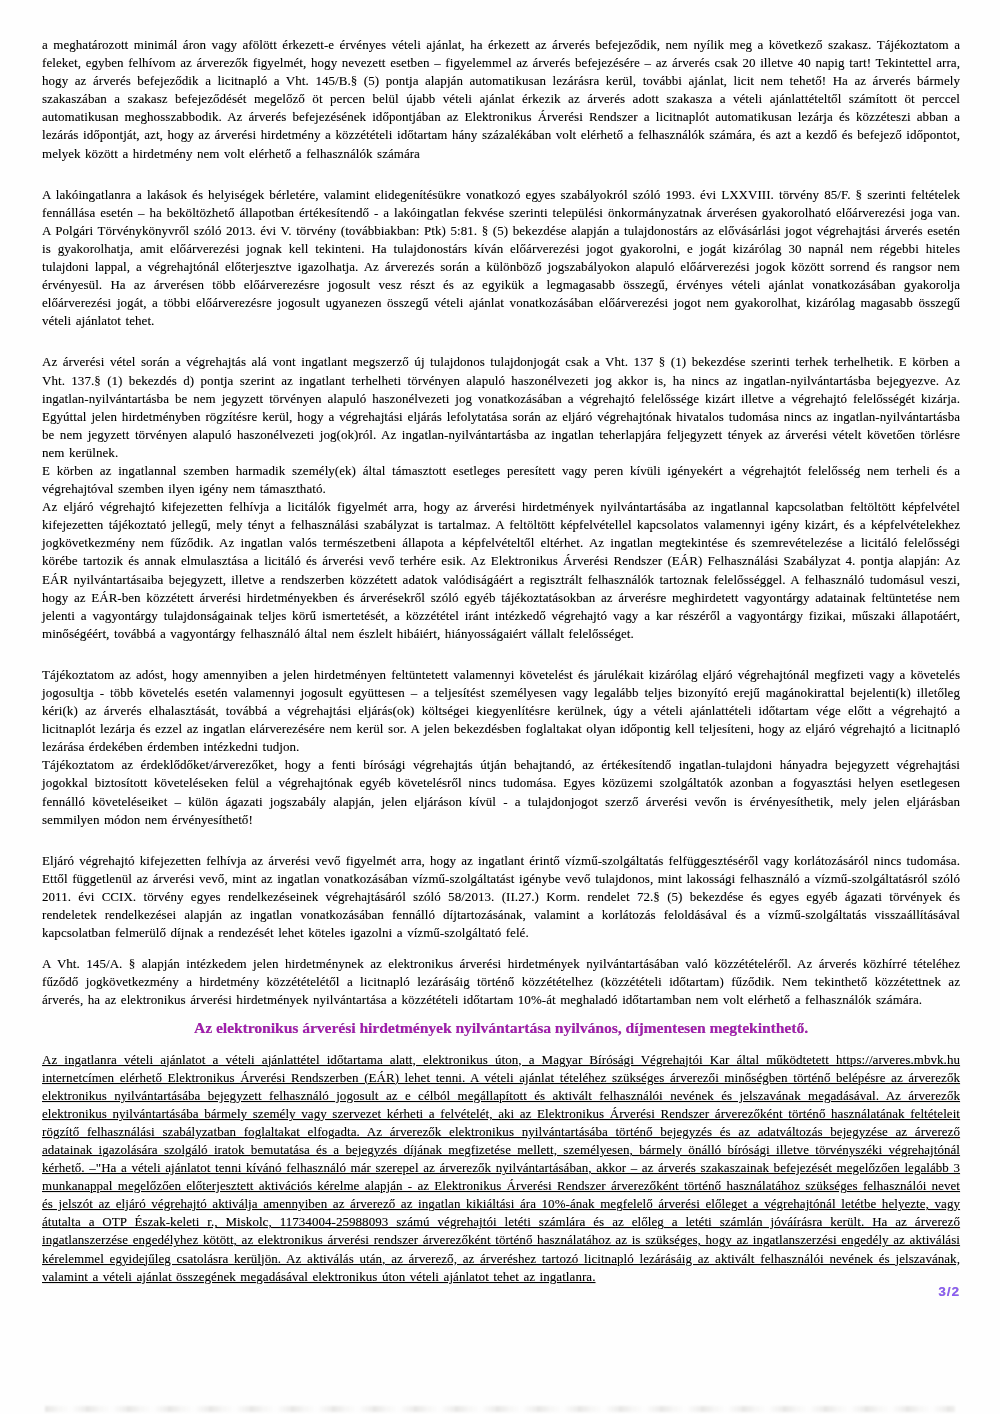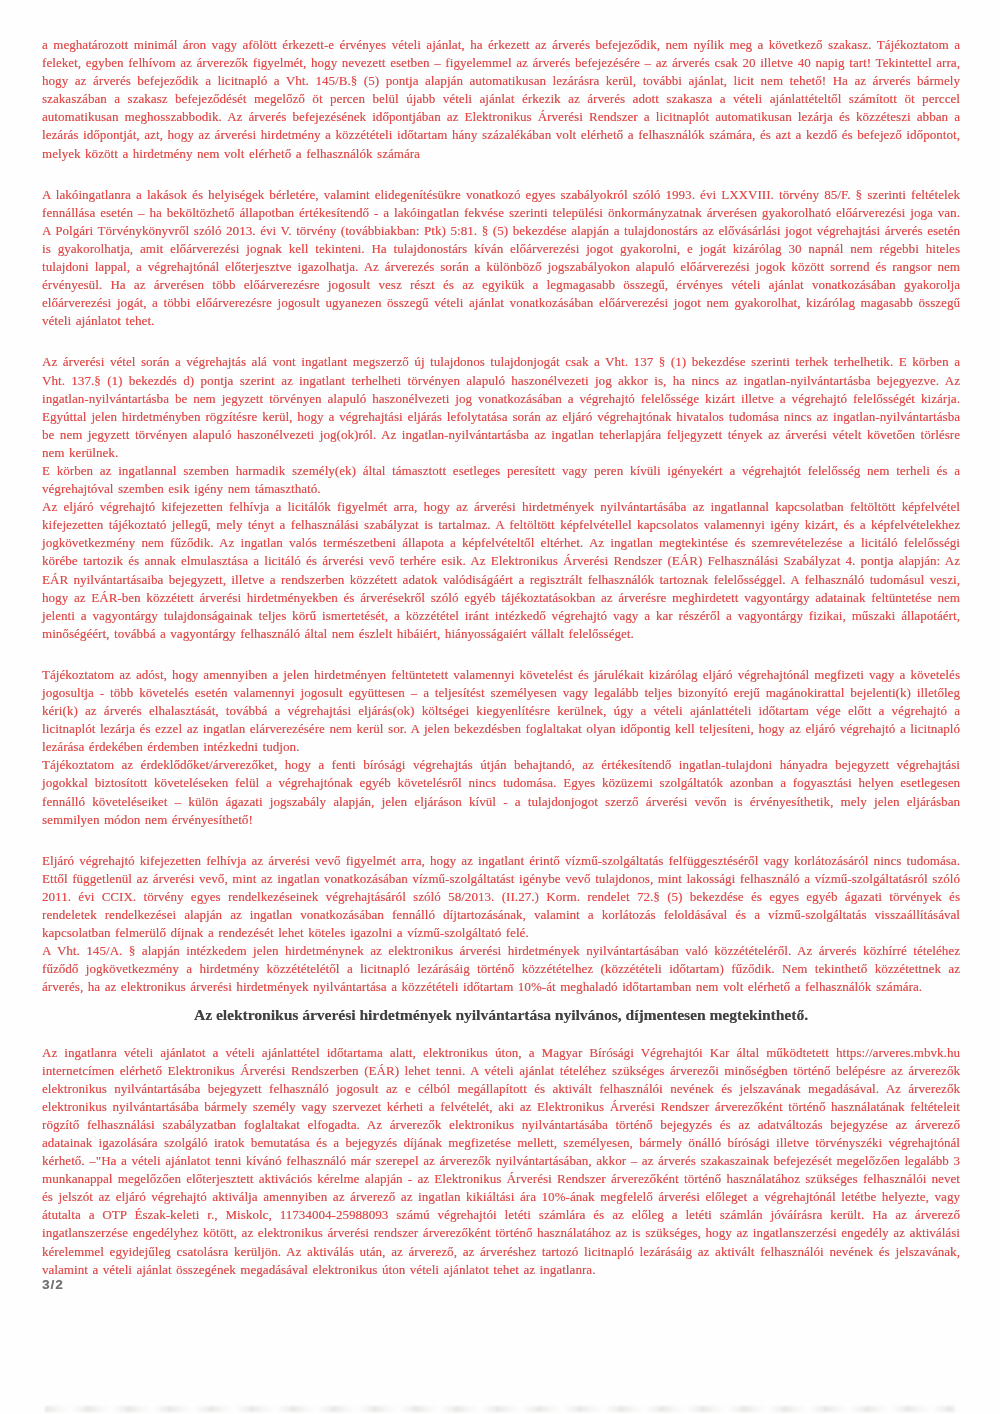--- a/index.html
+++ b/index.html
@@ -18,46 +18,46 @@
   .content {
     position: absolute;
     top: 36px;
     left: 42px;
     right: 40px;
   }
   .para {
     margin: 0;
     font-size: 12.9px;
     line-height: 18.1px;
-    color: #ef4444;
+    color: #000000;
     text-align: justify;
     text-justify: inter-word;
     word-spacing: 1.2px;
     letter-spacing: 0.1px;
     text-shadow: 0.3px 0.3px 0.5px rgba(96, 92, 85, 0.45);
   }
   .mt-sm { margin-top: 23px; }
-  .mt-md { }
-  .mt-xs { margin-top: 20px; }
+  .mt-md { margin-top: 13px; }
+  .mt-xs { margin-top: 14px; text-decoration: underline; }
   .heading {
     margin: 8px 0 2px 0;
     font-size: 15.5px;
     line-height: 19px;
     font-weight: bold;
     text-align: center;
-    color: #404040;
+    color: #a21caf;
     text-shadow: 0.3px 0.3px 0.6px rgba(70, 66, 60, 0.5);
   }
   .pagenum {
     margin-top: -2px;
-    text-align: left;
+    text-align: right;
     font-size: 13.5px;
     font-weight: bold;
     letter-spacing: 1px;
-    color: #737373;
+    color: #8b5cf6;
     font-family: "Liberation Sans", "DejaVu Sans", sans-serif;
     text-shadow: 0.3px 0.3px 0.5px rgba(80, 76, 70, 0.5);
   }
   .cutoff {
     position: absolute;
     left: 45px;
     right: 45px;
     top: 1406px;
     height: 6px;
     background: repeating-linear-gradient(
@@ -71,21 +71,21 @@
   }
 </style>
 </head>
 <body>
 
 <div class="page">
   <div class="content">
     <p class="para">a meghatározott minimál áron vagy afölött érkezett-e érvényes vételi ajánlat, ha érkezett az árverés befejeződik, nem nyílik meg a következő szakasz. Tájékoztatom a feleket, egyben felhívom az árverezők figyelmét, hogy nevezett esetben – figyelemmel az árverés befejezésére – az árverés csak 20 illetve 40 napig tart! Tekintettel arra, hogy az árverés befejeződik a licitnapló a Vht. 145/B.§ (5) pontja alapján automatikusan lezárásra kerül, további ajánlat, licit nem tehető! Ha az árverés bármely szakaszában a szakasz befejeződését megelőző öt percen belül újabb vételi ajánlat érkezik az árverés adott szakasza a vételi ajánlattételtől számított öt perccel automatikusan meghosszabbodik. Az árverés befejezésének időpontjában az Elektronikus Árverési Rendszer a licitnaplót automatikusan lezárja és közzéteszi abban a lezárás időpontját, azt, hogy az árverési hirdetmény a közzétételi időtartam hány százalékában volt elérhető a felhasználók számára, és azt a kezdő és befejező időpontot, melyek között a hirdetmény nem volt elérhető a felhasználók számára</p>
     <p class="para mt-sm">A lakóingatlanra a lakások és helyiségek bérletére, valamint elidegenítésükre vonatkozó egyes szabályokról szóló 1993. évi LXXVIII. törvény 85/F. § szerinti feltételek fennállása esetén – ha beköltözhető állapotban értékesítendő - a lakóingatlan fekvése szerinti települési önkormányzatnak árverésen gyakorolható előárverezési joga van. A Polgári Törvénykönyvről szóló 2013. évi V. törvény (továbbiakban: Ptk) 5:81. § (5) bekezdése alapján a tulajdonostárs az elővásárlási jogot végrehajtási árverés esetén is gyakorolhatja, amit előárverezési jognak kell tekinteni. Ha tulajdonostárs kíván előárverezési jogot gyakorolni, e jogát kizárólag 30 napnál nem régebbi hiteles tulajdoni lappal, a végrehajtónál előterjesztve igazolhatja. Az árverezés során a különböző jogszabályokon alapuló előárverezési jogok között sorrend és rangsor nem érvényesül. Ha az árverésen több előárverezésre jogosult vesz részt és az egyikük a legmagasabb összegű, érvényes vételi ajánlat vonatkozásában gyakorolja előárverezési jogát, a többi előárverezésre jogosult ugyanezen összegű vételi ajánlat vonatkozásában előárverezési jogot nem gyakorolhat, kizárólag magasabb összegű vételi ajánlatot tehet.</p>
     <p class="para mt-sm">Az árverési vétel során a végrehajtás alá vont ingatlant megszerző új tulajdonos tulajdonjogát csak a Vht. 137 § (1) bekezdése szerinti terhek terhelhetik. E körben a Vht. 137.§ (1) bekezdés d) pontja szerint az ingatlant terhelheti törvényen alapuló haszonélvezeti jog akkor is, ha nincs az ingatlan-nyilvántartásba bejegyezve. Az ingatlan-nyilvántartásba be nem jegyzett törvényen alapuló haszonélvezeti jog vonatkozásában a végrehajtó felelőssége kizárt illetve a végrehajtó felelősségét kizárja. Egyúttal jelen hirdetményben rögzítésre kerül, hogy a végrehajtási eljárás lefolytatása során az eljáró végrehajtónak hivatalos tudomása nincs az ingatlan-nyilvántartásba be nem jegyzett törvényen alapuló haszonélvezeti jog(ok)ról. Az ingatlan-nyilvántartásba az ingatlan teherlapjára feljegyzett tények az árverési vételt követően törlésre nem kerülnek.</p>
-    <p class="para">E körben az ingatlannal szemben harmadik személy(ek) által támasztott esetleges peresített vagy peren kívüli igényekért a végrehajtót felelősség nem terheli és a végrehajtóval szemben esik igény nem támasztható.</p>
+    <p class="para">E körben az ingatlannal szemben harmadik személy(ek) által támasztott esetleges peresített vagy peren kívüli igényekért a végrehajtót felelősség nem terheli és a végrehajtóval szemben ilyen igény nem támasztható.</p>
     <p class="para">Az eljáró végrehajtó kifejezetten felhívja a licitálók figyelmét arra, hogy az árverési hirdetmények nyilvántartásába az ingatlannal kapcsolatban feltöltött képfelvétel kifejezetten tájékoztató jellegű, mely tényt a felhasználási szabályzat is tartalmaz. A feltöltött képfelvétellel kapcsolatos valamennyi igény kizárt, és a képfelvételekhez jogkövetkezmény nem fűződik. Az ingatlan valós természetbeni állapota a képfelvételtől eltérhet. Az ingatlan megtekintése és szemrevételezése a licitáló felelősségi körébe tartozik és annak elmulasztása a licitáló és árverési vevő terhére esik. Az Elektronikus Árverési Rendszer (EÁR) Felhasználási Szabályzat 4. pontja alapján: Az EÁR nyilvántartásaiba bejegyzett, illetve a rendszerben közzétett adatok valódiságáért a regisztrált felhasználók tartoznak felelősséggel. A felhasználó tudomásul veszi, hogy az EÁR-ben közzétett árverési hirdetményekben és árverésekről szóló egyéb tájékoztatásokban az árverésre meghirdetett vagyontárgy adatainak feltüntetése nem jelenti a vagyontárgy tulajdonságainak teljes körű ismertetését, a közzététel iránt intézkedő végrehajtó vagy a kar részéről a vagyontárgy fizikai, műszaki állapotáért, minőségéért, továbbá a vagyontárgy felhasználó által nem észlelt hibáiért, hiányosságaiért vállalt felelősséget.</p>
     <p class="para mt-sm">Tájékoztatom az adóst, hogy amennyiben a jelen hirdetményen feltüntetett valamennyi követelést és járulékait kizárólag eljáró végrehajtónál megfizeti vagy a követelés jogosultja - több követelés esetén valamennyi jogosult együttesen – a teljesítést személyesen vagy legalább teljes bizonyító erejű magánokirattal bejelenti(k) illetőleg kéri(k) az árverés elhalasztását, továbbá a végrehajtási eljárás(ok) költségei kiegyenlítésre kerülnek, úgy a vételi ajánlattételi időtartam vége előtt a végrehajtó a licitnaplót lezárja és ezzel az ingatlan elárverezésére nem kerül sor. A jelen bekezdésben foglaltakat olyan időpontig kell teljesíteni, hogy az eljáró végrehajtó a licitnapló lezárása érdekében érdemben intézkedni tudjon.</p>
     <p class="para">Tájékoztatom az érdeklődőket/árverezőket, hogy a fenti bírósági végrehajtás útján behajtandó, az értékesítendő ingatlan-tulajdoni hányadra bejegyzett végrehajtási jogokkal biztosított követeléseken felül a végrehajtónak egyéb követelésről nincs tudomása. Egyes közüzemi szolgáltatók azonban a fogyasztási helyen esetlegesen fennálló követeléseiket – külön ágazati jogszabály alapján, jelen eljáráson kívül - a tulajdonjogot szerző árverési vevőn is érvényesíthetik, mely jelen eljárásban semmilyen módon nem érvényesíthető!</p>
     <p class="para mt-sm">Eljáró végrehajtó kifejezetten felhívja az árverési vevő figyelmét arra, hogy az ingatlant érintő vízmű-szolgáltatás felfüggesztéséről vagy korlátozásáról nincs tudomása. Ettől függetlenül az árverési vevő, mint az ingatlan vonatkozásában vízmű-szolgáltatást igénybe vevő tulajdonos, mint lakossági felhasználó a vízmű-szolgáltatásról szóló 2011. évi CCIX. törvény egyes rendelkezéseinek végrehajtásáról szóló 58/2013. (II.27.) Korm. rendelet 72.§ (5) bekezdése és egyes egyéb ágazati törvények és rendeletek rendelkezései alapján az ingatlan vonatkozásában fennálló díjtartozásának, valamint a korlátozás feloldásával és a vízmű-szolgáltatás visszaállításával kapcsolatban felmerülő díjnak a rendezését lehet köteles igazolni a vízmű-szolgáltató felé.</p>
     <p class="para mt-md">A Vht. 145/A. § alapján intézkedem jelen hirdetménynek az elektronikus árverési hirdetmények nyilvántartásában való közzétételéről. Az árverés közhírré tételéhez fűződő jogkövetkezmény a hirdetmény közzétételétől a licitnapló lezárásáig történő közzétételhez (közzétételi időtartam) fűződik. Nem tekinthető közzétettnek az árverés, ha az elektronikus árverési hirdetmények nyilvántartása a közzétételi időtartam 10%-át meghaladó időtartamban nem volt elérhető a felhasználók számára.</p>
     <h2 class="heading">Az elektronikus árverési hirdetmények nyilvántartása nyilvános, díjmentesen megtekinthető.</h2>
     <p class="para mt-xs">Az ingatlanra vételi ajánlatot a vételi ajánlattétel időtartama alatt, elektronikus úton, a Magyar Bírósági Végrehajtói Kar által működtetett https://arveres.mbvk.hu internetcímen elérhető Elektronikus Árverési Rendszerben (EÁR) lehet tenni. A vételi ajánlat tételéhez szükséges árverezői minőségben történő belépésre az árverezők elektronikus nyilvántartásába bejegyzett felhasználó jogosult az e célból megállapított és aktivált felhasználói nevének és jelszavának megadásával. Az árverezők elektronikus nyilvántartásába bármely személy vagy szervezet kérheti a felvételét, aki az Elektronikus Árverési Rendszer árverezőként történő használatának feltételeit rögzítő felhasználási szabályzatban foglaltakat elfogadta. Az árverezők elektronikus nyilvántartásába történő bejegyzés és az adatváltozás bejegyzése az árverező adatainak igazolására szolgáló iratok bemutatása és a bejegyzés díjának megfizetése mellett, személyesen, bármely önálló bírósági illetve törvényszéki végrehajtónál kérhető. –"Ha a vételi ajánlatot tenni kívánó felhasználó már szerepel az árverezők nyilvántartásában, akkor – az árverés szakaszainak befejezését megelőzően legalább 3 munkanappal megelőzően előterjesztett aktivációs kérelme alapján - az Elektronikus Árverési Rendszer árverezőként történő használatához szükséges felhasználói nevet és jelszót az eljáró végrehajtó aktiválja amennyiben az árverező az ingatlan kikiáltási ára 10%-ának megfelelő árverési előleget a végrehajtónál letétbe helyezte, vagy átutalta a OTP Észak-keleti r., Miskolc, 11734004-25988093 számú végrehajtói letéti számlára és az előleg a letéti számlán jóváírásra került. Ha az árverező ingatlanszerzése engedélyhez kötött, az elektronikus árverési rendszer árverezőként történő használatához az is szükséges, hogy az ingatlanszerzési engedély az aktiválási kérelemmel egyidejűleg csatolásra kerüljön. Az aktiválás után, az árverező, az árveréshez tartozó licitnapló lezárásáig az aktivált felhasználói nevének és jelszavának, valamint a vételi ajánlat összegének megadásával elektronikus úton vételi ajánlatot tehet az ingatlanra.</p>
     <div class="pagenum">3/2</div>
   </div>
   <div class="cutoff"></div>

